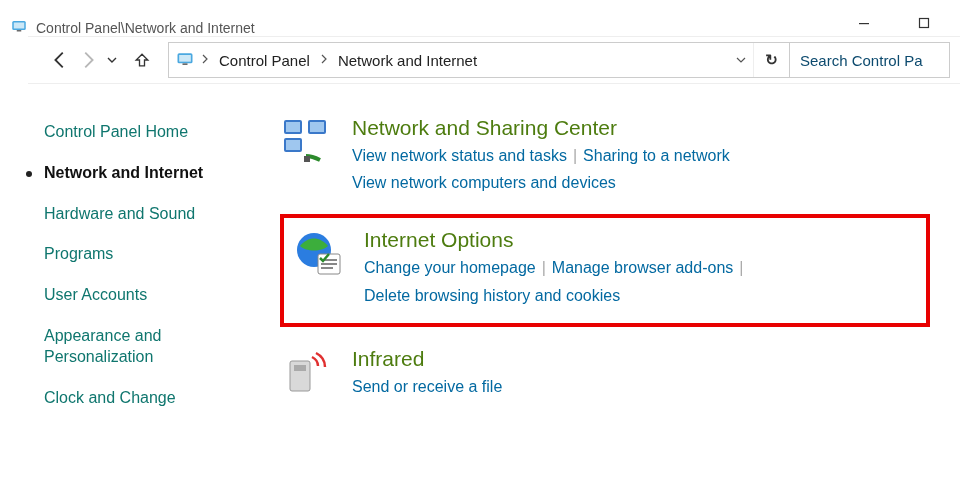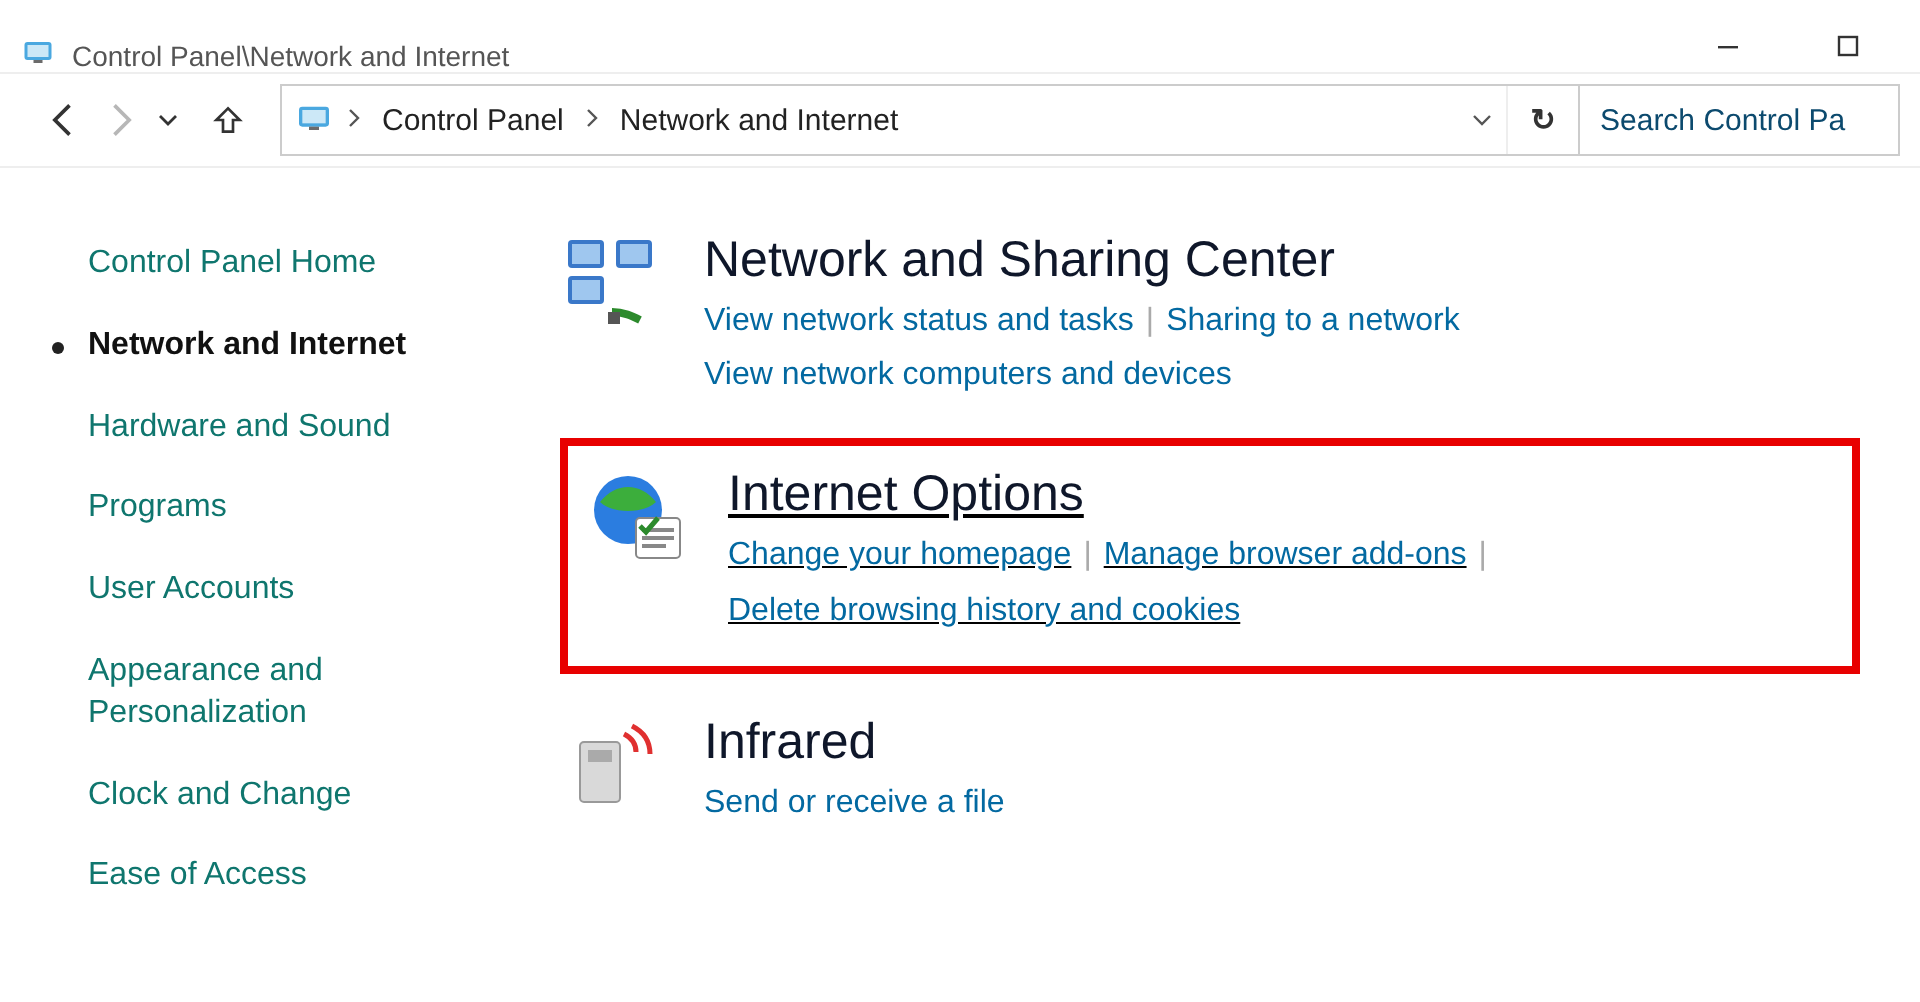--- a/index.html
+++ b/index.html
@@ -4,21 +4,21 @@
 <style>
   * { box-sizing: border-box; margin: 0; padding: 0; font-family: "Segoe UI", -apple-system, sans-serif; }
   body { width: 960px; height: 501px; background: #fff; overflow: hidden; color: #000; }
 
   .titlebar { height: 36px; display: flex; align-items: flex-end; padding: 0 10px; color: #555; }
   .titlebar .icon { width: 18px; height: 18px; margin-right: 8px; }
   .titlebar .title { font-size: 14px; color: #555; }
   .titlebar .controls { margin-left: auto; display: flex; gap: 20px; align-items: center; padding-right: 6px; color: #333; }
   .window-btn { width: 40px; height: 26px; display: flex; align-items: center; justify-content: center; }
 
-  .navbar { height: 48px; display: flex; align-items: center; padding: 4px 10px 4px 18px; border-top: 1px solid #eee; border-bottom: 1px solid #eee; }
+  .navbar { height: 48px; display: flex; align-items: center; padding: 4px 10px 4px 18px; border-top: 1px solid #eee; border-bottom: 1px solid #eee; margin-left: 28px; }
   .navbtn { width: 28px; height: 28px; display: flex; align-items: center; justify-content: center; }
   .navbtn.disabled svg { opacity: 0.35; }
   .navbtn svg { fill: #333; }
   .caret { width: 16px; height: 28px; display: flex; align-items: center; justify-content: center; margin: 0 2px; }
   .up-arrow { width: 28px; height: 28px; display: flex; align-items: center; justify-content: center; margin: 0 6px; }
 
   .addressbar { flex: 1; display: flex; align-items: center; border: 1px solid #ccc; height: 36px; margin-left: 6px; }
   .addressbar .crumb { padding: 0 8px; font-size: 15px; color: #222; }
   .addressbar .crumb-sep { font-size: 10px; color: #666; padding: 0 2px; }
   .addressbar .cp-icon { width: 20px; height: 20px; margin: 0 4px 0 6px; }
@@ -29,24 +29,24 @@
 
   .content { display: flex; padding: 20px 0 0 0; }
 
   .sidebar { width: 270px; padding: 8px 20px 0 44px; }
   .side-item { color: #0f766e; font-size: 16px; padding: 10px 0; line-height: 1.3; cursor: pointer; position: relative; }
   .side-item.current { font-weight: 700; color: #111; }
   .side-item.current::before { content: ""; position: absolute; left: -18px; top: 18px; width: 6px; height: 6px; background: #222; border-radius: 50%; }
 
   .main { flex: 1; padding: 0 30px 0 10px; }
   .cat { display: flex; gap: 20px; padding: 12px 0 18px 0; }
-  .cat.box { border: 4px solid #e80000; padding: 10px 8px 14px 8px; margin-bottom: 8px; text-decoration: underline; }
+  .cat.box { border: 4px solid #e80000; padding: 10px 8px 14px 8px; margin-bottom: 8px; }
   .cat .cicon { width: 52px; height: 52px; flex-shrink: 0; display: flex; align-items: center; justify-content: center; }
   .cat .ctext { flex: 1; }
-  .cat .ctitle { font-size: 25px; color: #0f172a; margin-bottom: 2px; }
+  .cat .ctitle { font-size: 21px; color: #4d7c0f; margin-bottom: 2px; }
   .clinks { font-size: 16px; line-height: 1.7; }
   .clinks a { color: #0369a1; text-decoration: none; cursor: pointer; }
   .clinks .sep { color: #aaa; padding: 0 6px; }
 </style>
 </head>
 <body>
 
 <div class="titlebar">
   <span class="icon">
     <svg viewBox="0 0 24 24">
@@ -126,21 +126,20 @@
 <div class="content">
 
   <div class="sidebar">
     <div class="side-item">Control Panel Home</div>
     <div class="side-item current">Network and Internet</div>
     <div class="side-item">Hardware and Sound</div>
     <div class="side-item">Programs</div>
     <div class="side-item">User Accounts</div>
     <div class="side-item">Appearance and Personalization</div>
     <div class="side-item">Clock and Change</div>
-    <div class="side-item">Ease of Access</div>
   </div>
 
   <div class="main">
 
     <div class="cat">
       <div class="cicon">
         <svg viewBox="0 0 52 52">
           <rect x="4" y="4" width="18" height="14" rx="2" fill="#3a78c9"></rect>
             <rect x="6" y="6" width="14" height="10" fill="#9fc7ef"></rect>
           <rect x="28" y="4" width="18" height="14" rx="2" fill="#3a78c9"></rect>

